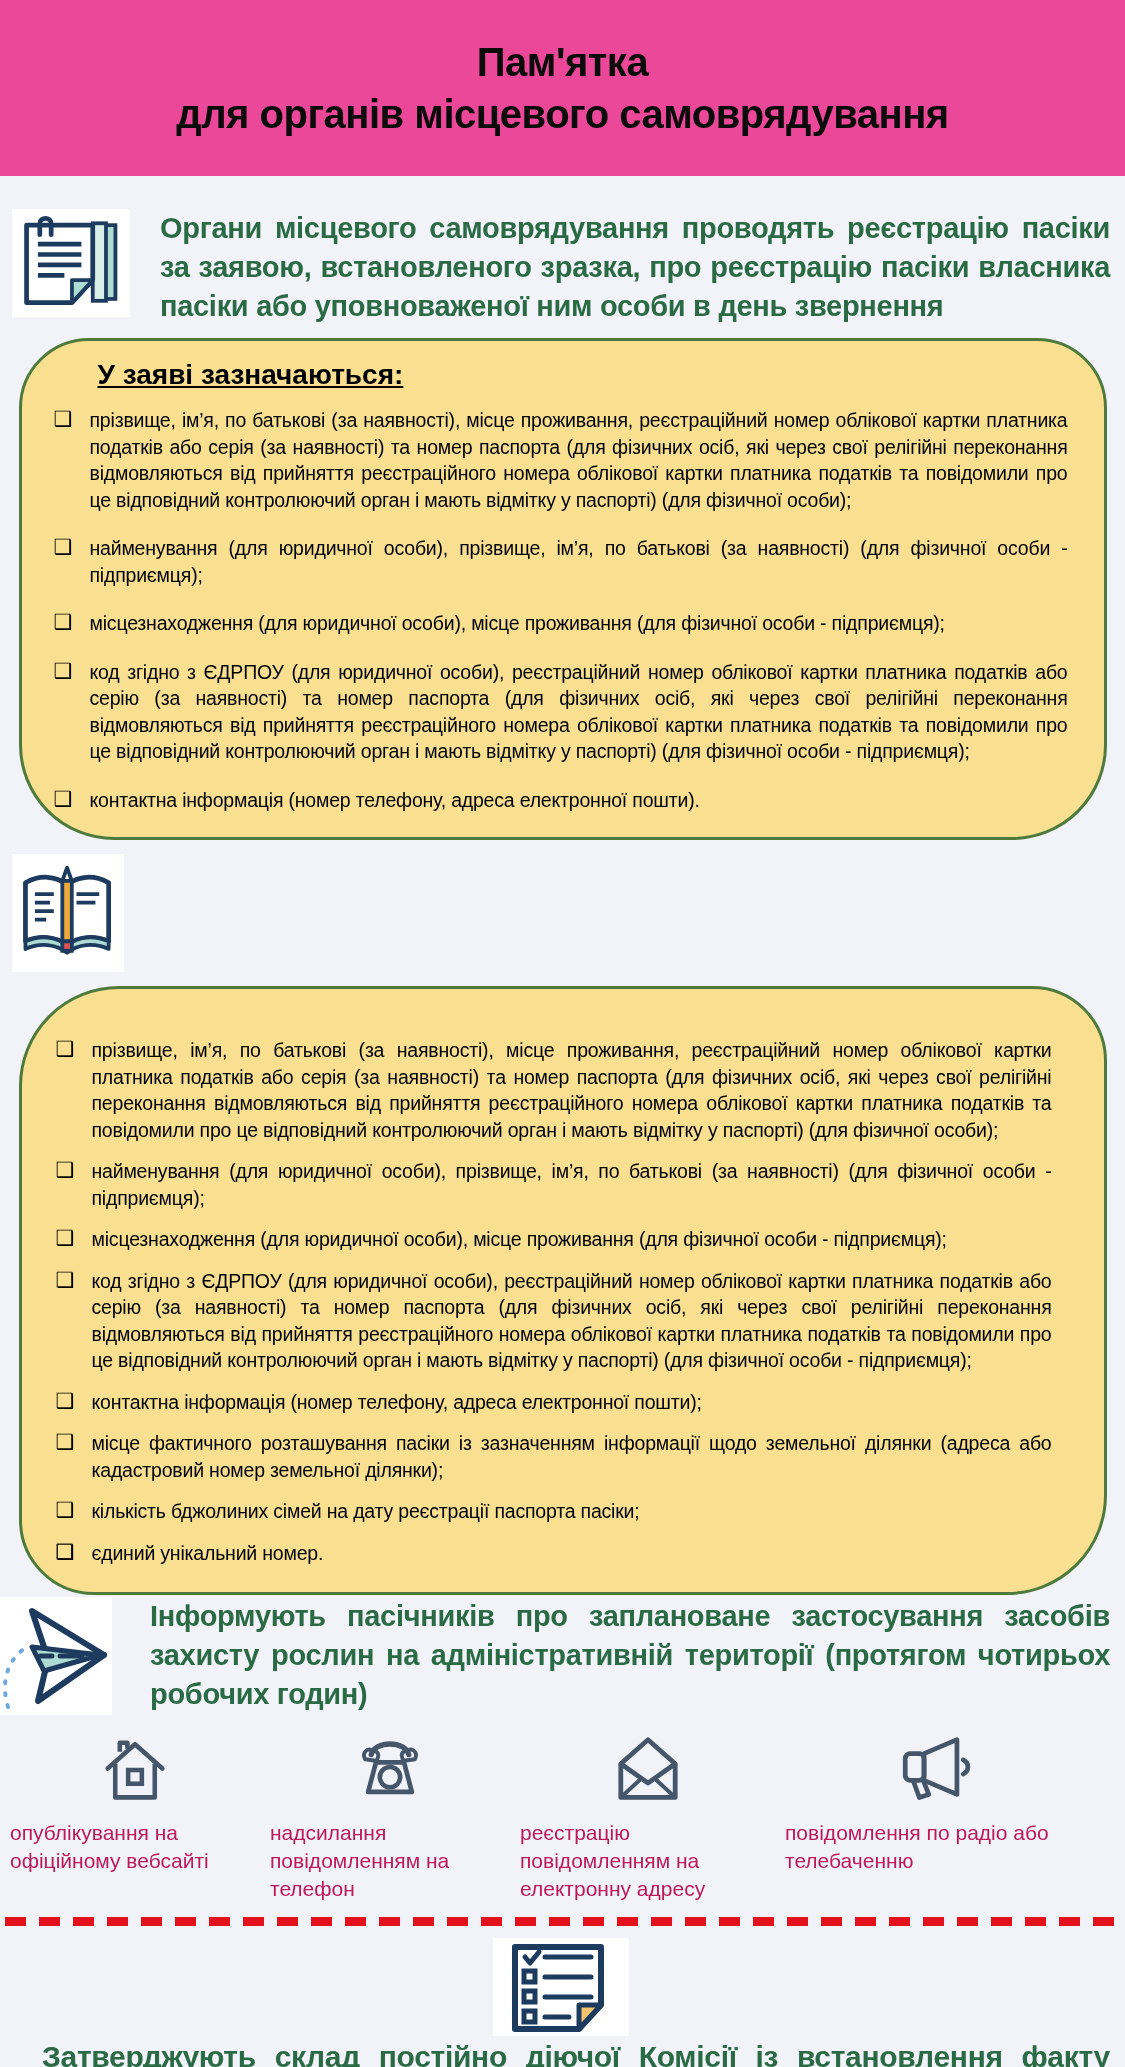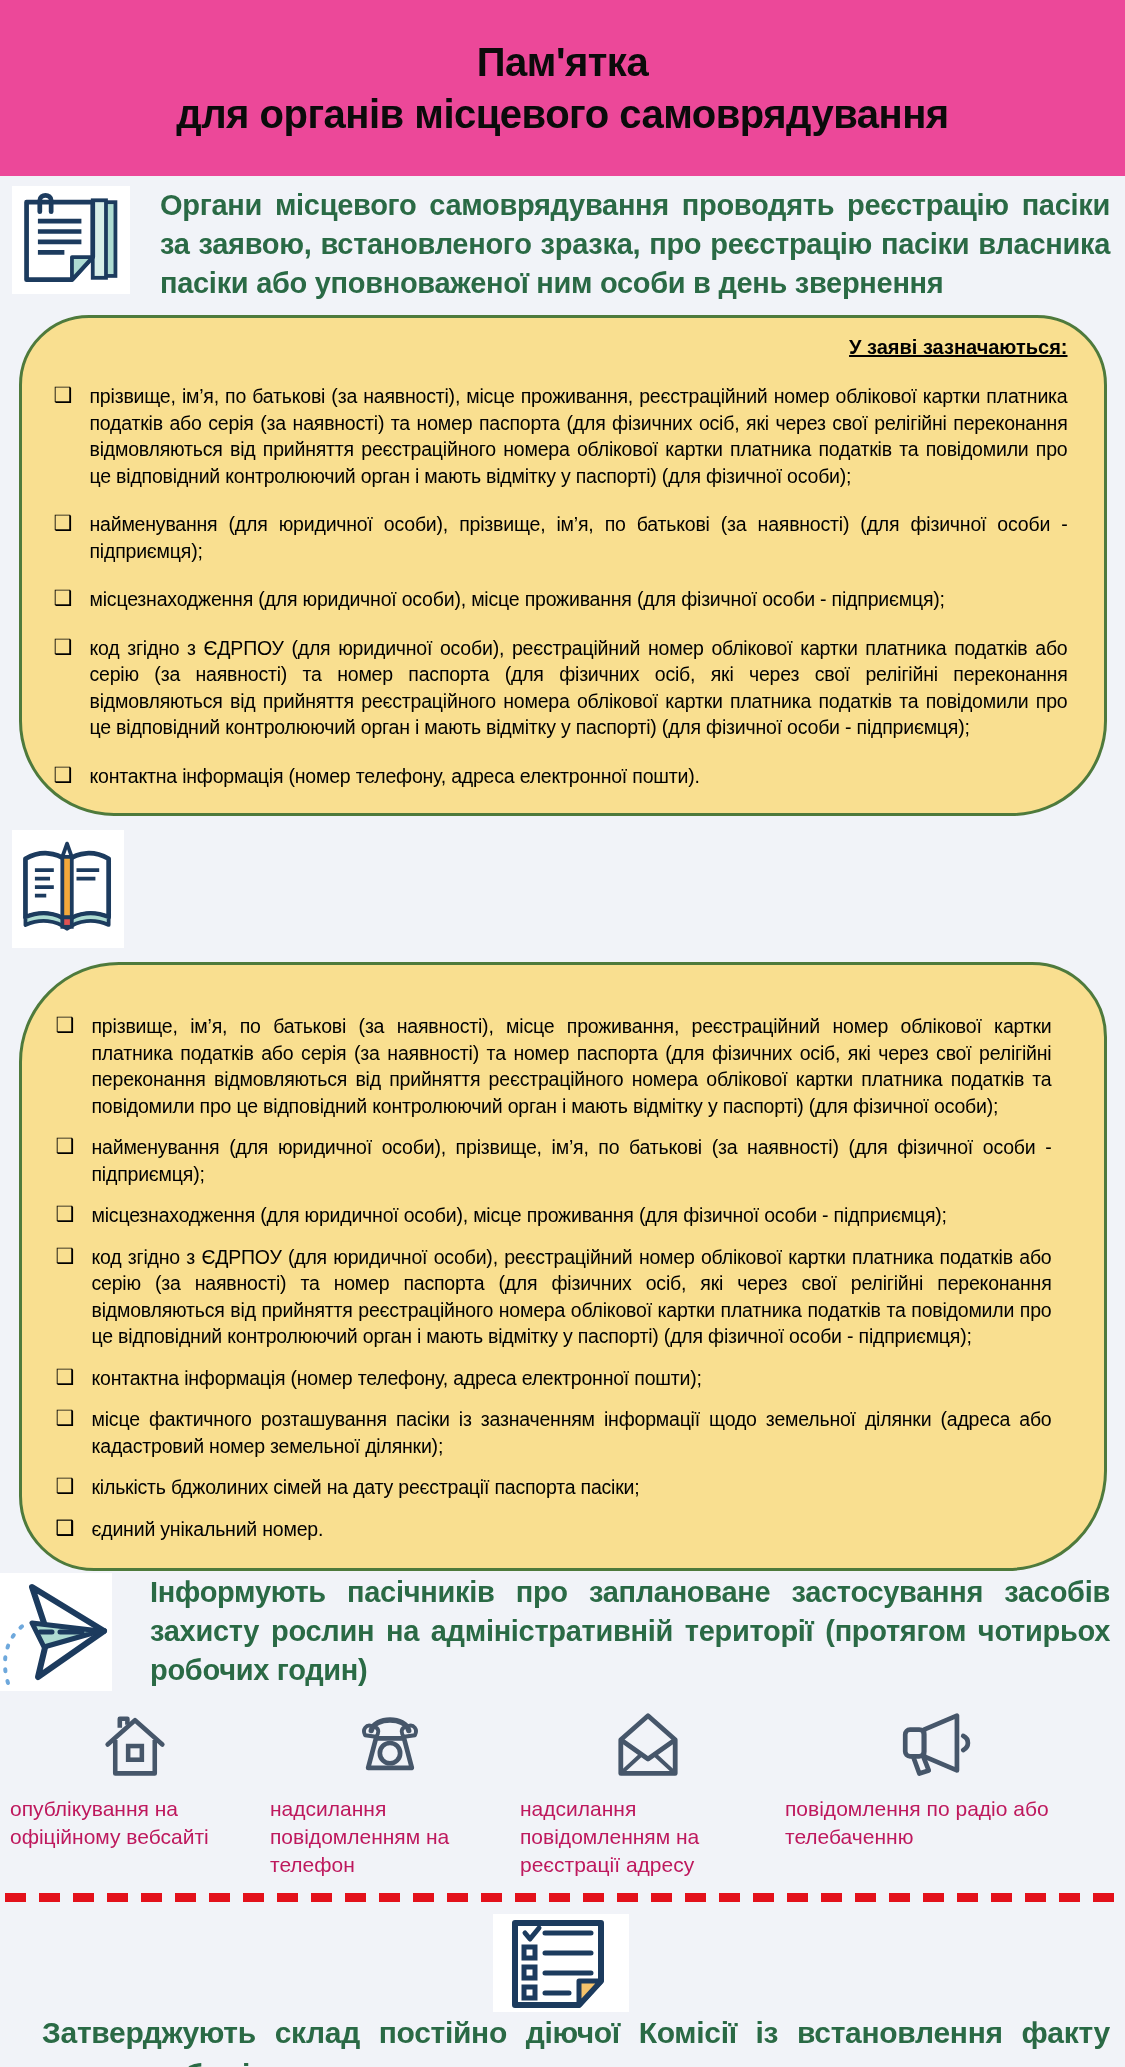--- a/index.html
+++ b/index.html
@@ -17,32 +17,31 @@
     font-weight:bold; font-size:40px; line-height:52px; color:#0b0b0b; text-align:center;
     letter-spacing:-0.5px;
   }
   .sec { display:flex; align-items:flex-start; padding:0 15px 0 12px; }
   .icon-tile { background:#ffffff; flex:0 0 auto; display:flex; align-items:center; justify-content:center; }
   .sec-heading {
     font-weight:bold; color:#2a6a45; text-align:justify;
     font-size:29px; line-height:39px; letter-spacing:-0.3px;
     margin-left:30px; flex:1 1 auto;
   }
-  .sec1 { margin-top:10px; }
+  .sec1 { margin-top:33px; }
   .sec1 .icon-tile { width:118px; height:108px; }
   .ybox {
     margin:12px auto 0 auto; width:1088px; box-sizing:border-box;
     background:#f9df90; border:3px solid #4e7a3c;
   }
   .ybox1 { border-radius:70px 70px 95px 95px; padding:18px 36px 24px 30px; }
   .ybox2 { border-radius:100px 75px 100px 75px; padding:48px 52px 26px 32px; margin-top:14px; }
   .ybox-title {
-    font-weight:bold; font-size:20px; color:#000; text-decoration:underline;
-    margin:0 0 24px 46px;
-    text-align:right;
+    font-weight:bold; font-size:28px; color:#000; text-decoration:underline;
+    margin:0 0 16px 46px;
   }
   ul.blist { list-style:none; margin:0; padding:0; }
   ul.blist li {
     position:relative; padding-left:38px; text-align:justify;
     font-size:19.5px; line-height:26.5px; letter-spacing:-0.2px; color:#000;
   }
   .ybox1 ul.blist li + li { margin-top:22px; }
   .ybox2 ul.blist li + li { margin-top:15px; }
   ul.blist .blt { position:absolute; left:2px; top:-1px; font-size:21px; }
   .sec2 { margin-top:14px; align-items:center; }
@@ -168,21 +167,21 @@
     <div class="clabel">надсилання повідомленням на телефон</div>
   </div>
   <div class="channel ch3">
     <div class="cicon">
       <svg width="80" height="74" viewBox="0 0 100 92">
         <path d="M16 42 L50 12 L84 42 V84 H16 Z" fill="none" stroke="#46566a" stroke-width="6" stroke-linejoin="round"></path>
         <path d="M16 42 L50 66 L84 42" fill="none" stroke="#46566a" stroke-width="6" stroke-linejoin="round"></path>
         <path d="M16 84 L42 60 M84 84 L58 60" fill="none" stroke="#46566a" stroke-width="5" stroke-linejoin="round"></path>
       </svg>
     </div>
-    <div class="clabel">надсилання повідомленням на реєстрації адресу</div>
+    <div class="clabel">реєстрацію повідомленням на електронну адресу</div>
   </div>
   <div class="channel ch4">
     <div class="cicon">
       <svg width="94" height="72" viewBox="0 0 120 90">
         <path d="M46 28 L88 10 V80 L46 62 Z" fill="none" stroke="#46566a" stroke-width="6" stroke-linejoin="round"></path>
         <rect x="22" y="28" width="24" height="34" rx="6" fill="none" stroke="#46566a" stroke-width="6"></rect>
         <path d="M32 62 L40 84 L52 80 L45 62" fill="none" stroke="#46566a" stroke-width="6" stroke-linejoin="round"></path>
         <path d="M96 36 c8 4 8 14 0 18" fill="none" stroke="#46566a" stroke-width="6" stroke-linecap="round"></path>
       </svg>
     </div>

